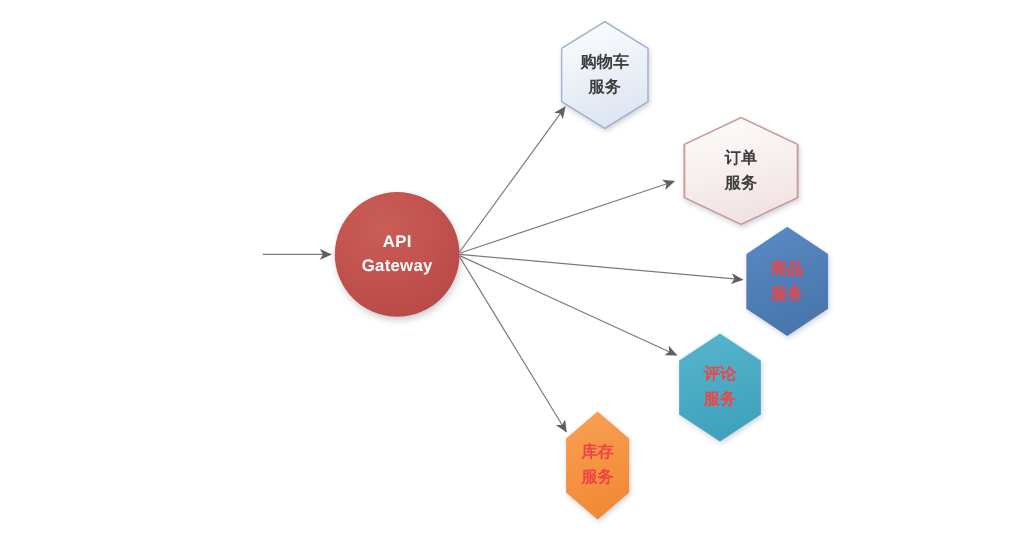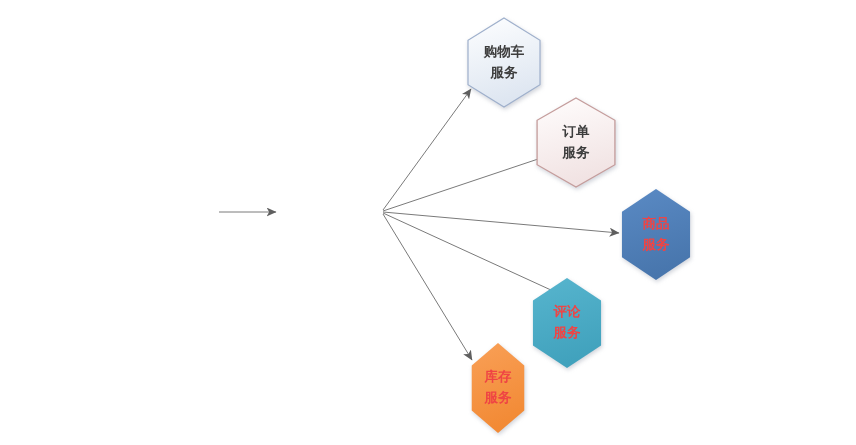--- a/index.html
+++ b/index.html
@@ -57,38 +57,44 @@
     </defs>
     <line x1="219" y1="212" x2="276" y2="212" stroke="#7a7a7a" stroke-width="1" marker-end="url(#arrow)"></line>
     <line x1="383" y1="210" x2="471" y2="89" stroke="#7a7a7a" stroke-width="1" marker-end="url(#arrow)"></line>
     <line x1="383" y1="211" x2="562" y2="151" stroke="#7a7a7a" stroke-width="1" marker-end="url(#arrow)"></line>
     <line x1="383" y1="212" x2="619" y2="233" stroke="#7a7a7a" stroke-width="1" marker-end="url(#arrow)"></line>
     <line x1="383" y1="213" x2="564" y2="296" stroke="#7a7a7a" stroke-width="1" marker-end="url(#arrow)"></line>
     <line x1="383" y1="214" x2="472" y2="360" stroke="#7a7a7a" stroke-width="1" marker-end="url(#arrow)"></line>
   </svg>
 
 
+  <div class="node circle circle-gateway">
+    <div class="circle-label">
+      <div>API</div>
+      <div>Gateway</div>
+    </div>
+  </div>
 
   <div class="hex" style="left:467px;top:17px;width:74px;height:91px;">
     <svg viewBox="0 0 74 92" preserveAspectRatio="none">
       <defs>
         <linearGradient id="g-cart" x1="0" y1="0" x2="0.25" y2="1">
           <stop offset="0" stop-color="#fdfeff"></stop>
           <stop offset="1" stop-color="#dee6f1"></stop>
         </linearGradient>
       </defs>
       <polygon points="37,1 73,23.5 73,68.5 37,91 1,68.5 1,23.5" fill="url(#g-cart)" stroke="#9fb0cc" stroke-width="1.2"></polygon>
     </svg>
     <div class="hex-label dark">
       <div>购物车</div>
       <div>服务</div>
     </div>
   </div>
 
-  <div class="hex" style="left:536px;top:97px;width:80px;height:91px;">
+  <div class="hex" style="left:569px;top:97px;width:69px;height:91px;padding-left:28px;">
     <svg viewBox="0 0 74 92" preserveAspectRatio="none">
       <defs>
         <linearGradient id="g-order" x1="0" y1="0" x2="0.25" y2="1">
           <stop offset="0" stop-color="#fffdfd"></stop>
           <stop offset="1" stop-color="#f1e3e3"></stop>
         </linearGradient>
       </defs>
       <polygon points="37,1 73,23.5 73,68.5 37,91 1,68.5 1,23.5" fill="url(#g-order)" stroke="#c59d9c" stroke-width="1.2"></polygon>
     </svg>
     <div class="hex-label dark">
@@ -106,21 +112,21 @@
         </linearGradient>
       </defs>
       <polygon points="37,1 73,23.5 73,68.5 37,91 1,68.5 1,23.5" fill="url(#g-product)" stroke="none"></polygon>
     </svg>
     <div class="hex-label light">
       <div>商品</div>
       <div>服务</div>
     </div>
   </div>
 
-  <div class="hex" style="left:532px;top:277px;width:70px;height:92px;">
+  <div class="hex" style="left:565px;top:277px;width:70px;height:92px;">
     <svg viewBox="0 0 74 92" preserveAspectRatio="none">
       <defs>
         <linearGradient id="g-review" x1="0" y1="0" x2="0.25" y2="1">
           <stop offset="0" stop-color="#57b5ce"></stop>
           <stop offset="1" stop-color="#41a2bd"></stop>
         </linearGradient>
       </defs>
       <polygon points="37,1 73,23.5 73,68.5 37,91 1,68.5 1,23.5" fill="url(#g-review)" stroke="none"></polygon>
     </svg>
     <div class="hex-label light">

